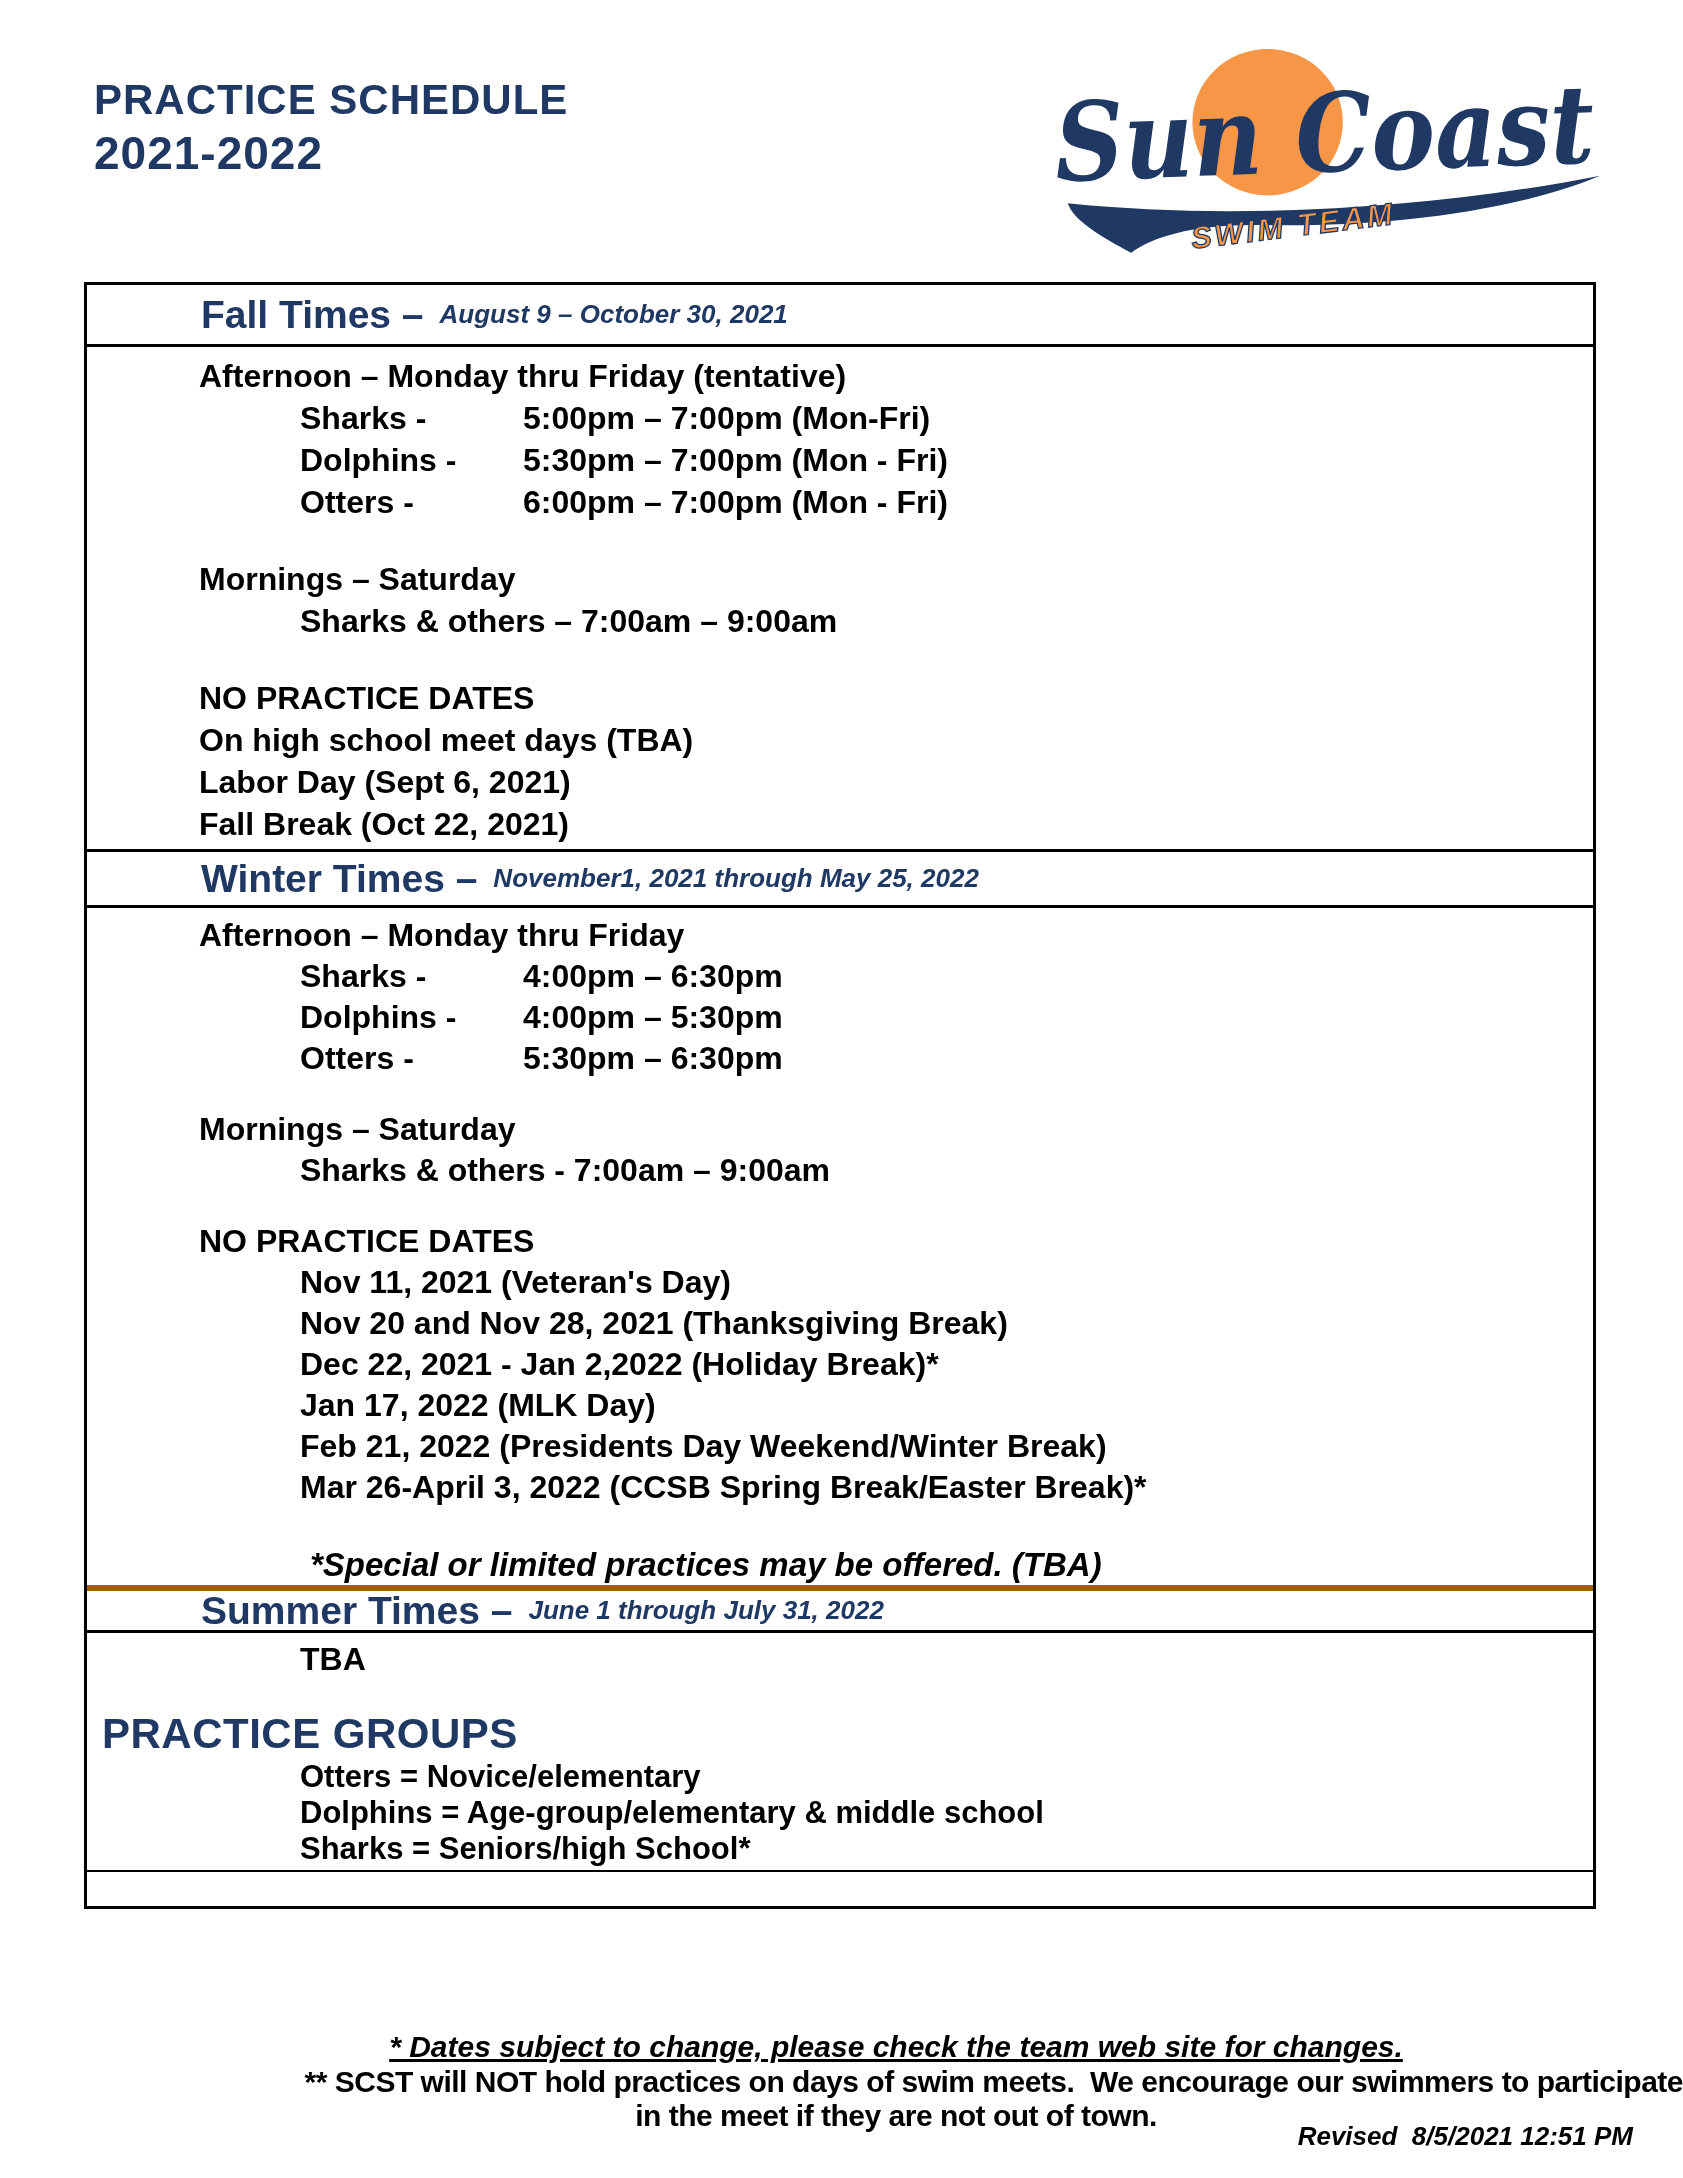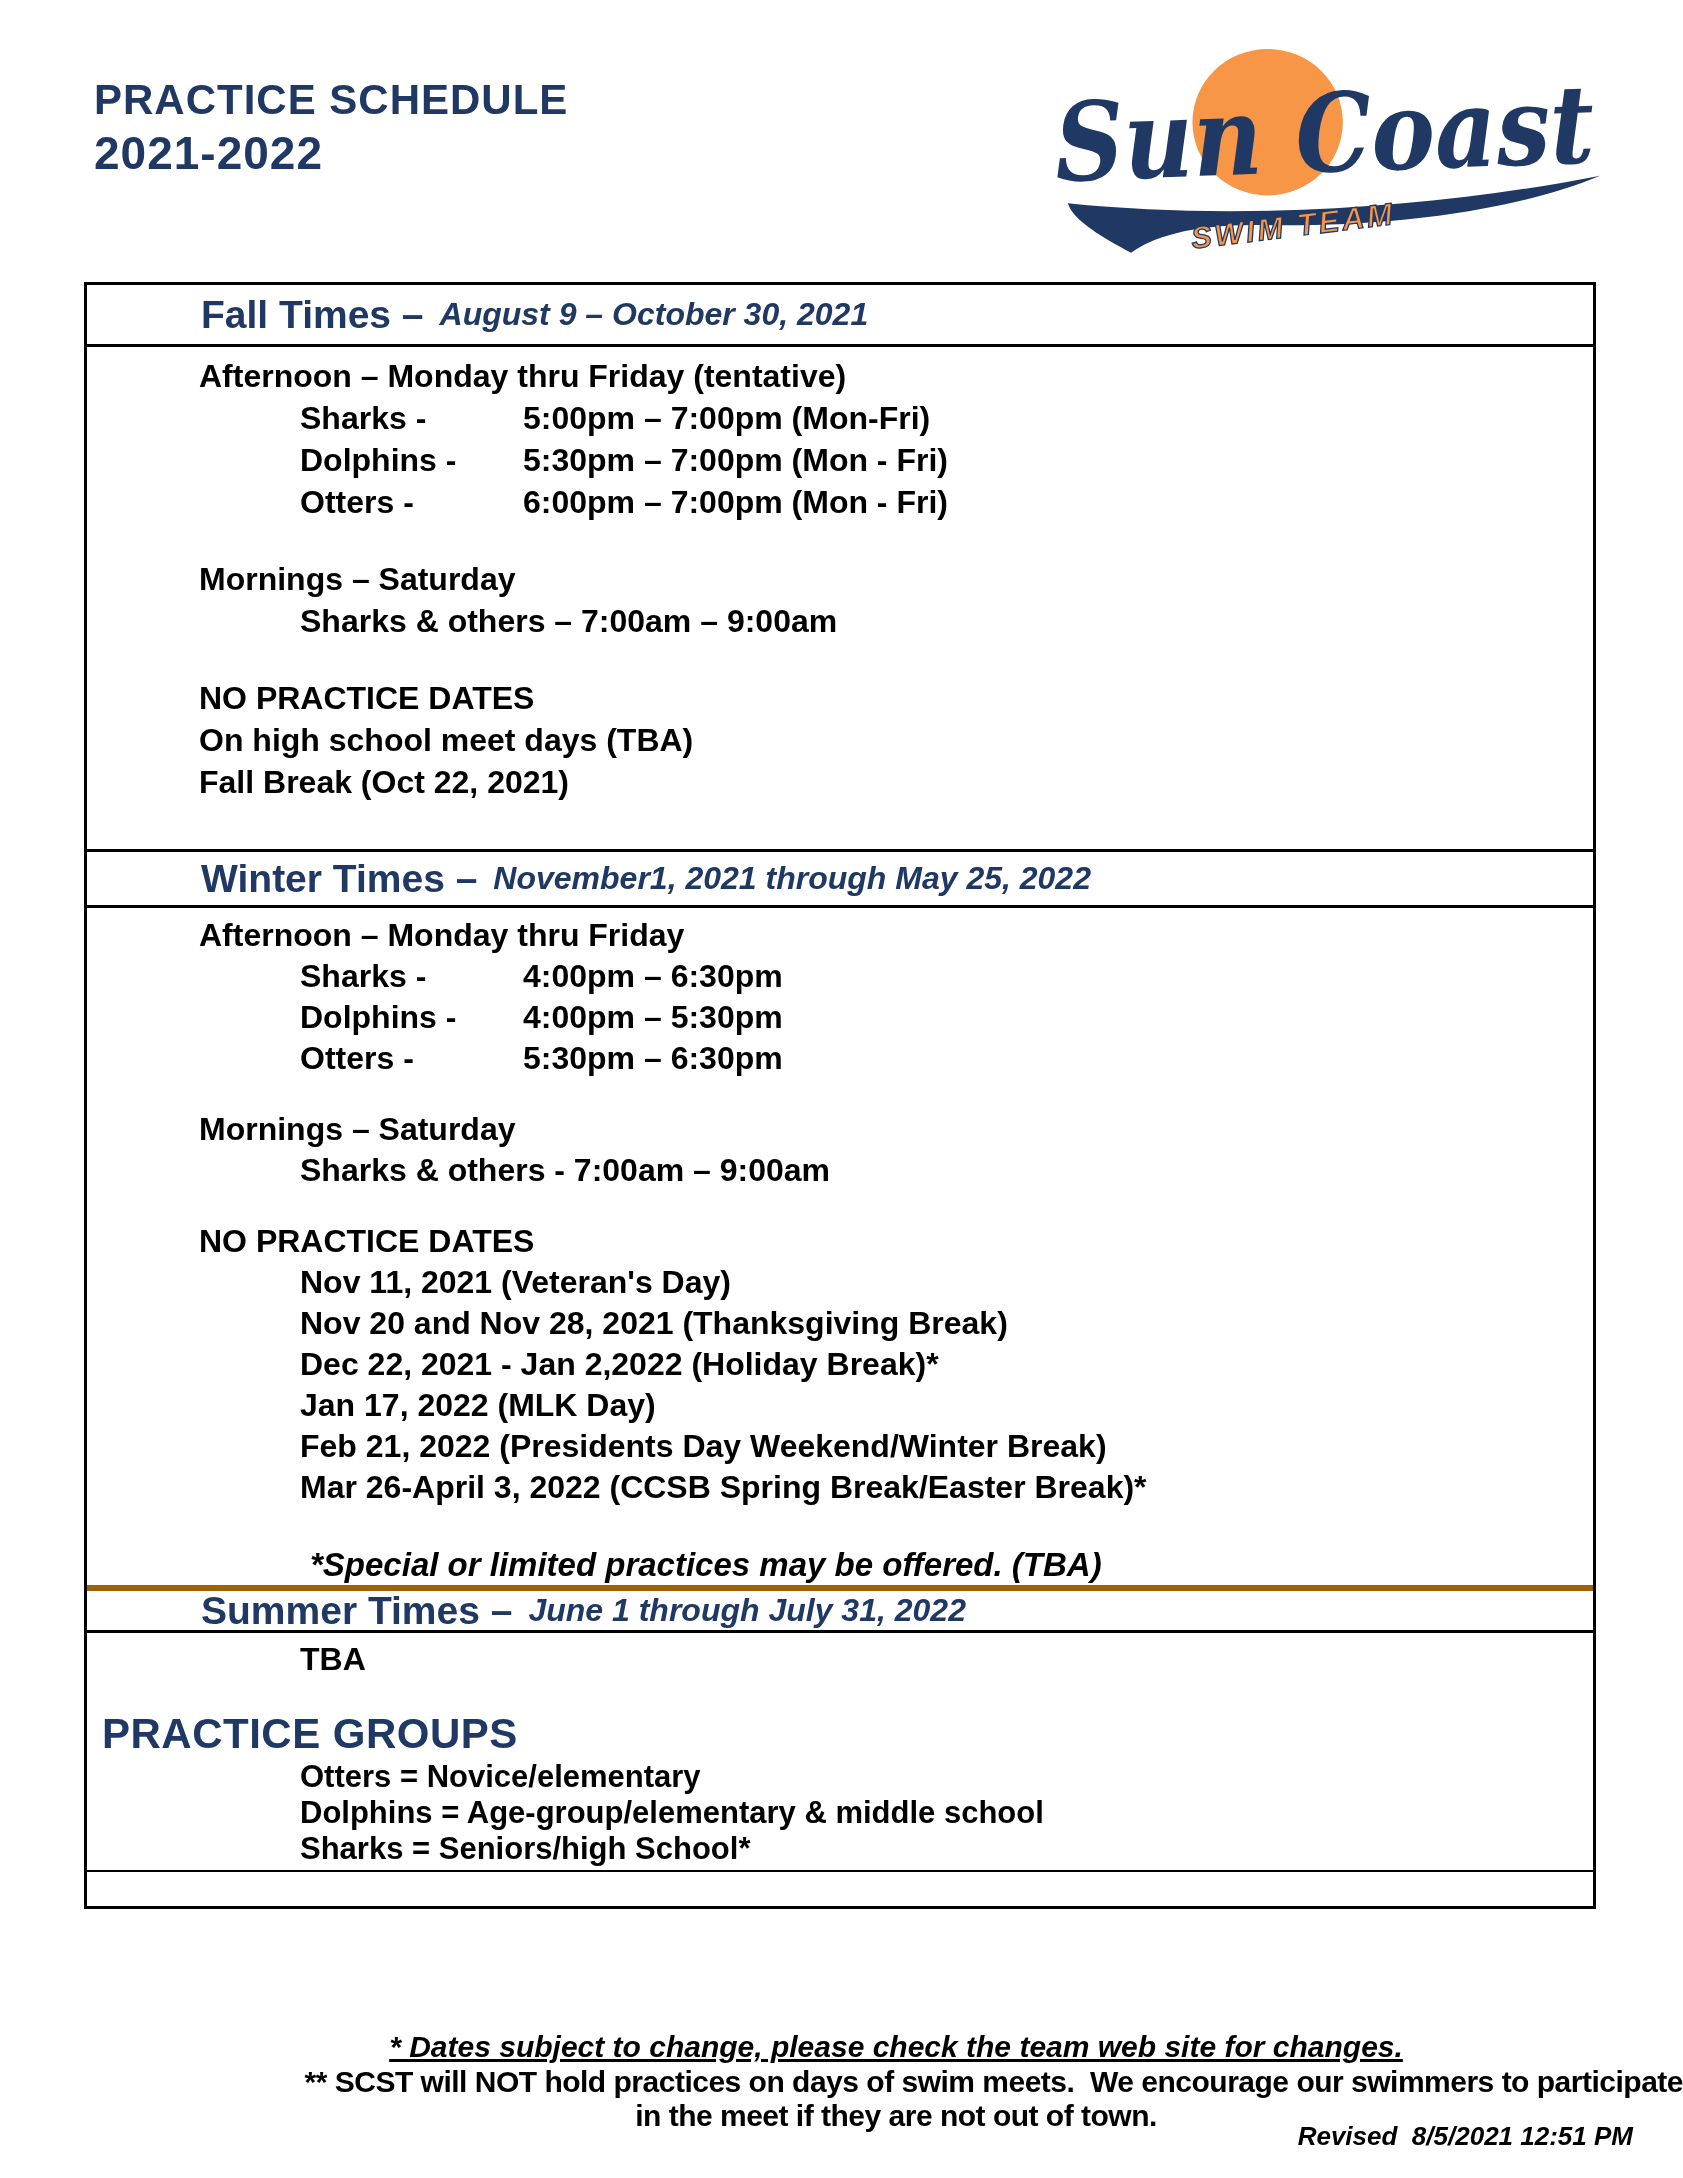--- a/index.html
+++ b/index.html
@@ -17,21 +17,21 @@
   .logo { position:absolute; left:1044px; top:25px; width:569px; height:233px; }
 
   
   .schedule-table {
     position:absolute; left:84px; top:282px; width:1512px; height:1627px;
     border:3px solid #000; box-sizing:border-box;padding-left:48px;
   }
   .row { position:absolute; left:0; right:0; box-sizing:border-box; }
   .sec-header { display:flex; align-items:center; padding-left:114px; white-space:nowrap; }
   .sec-title  { color:#1f3864; font-size:39px; font-weight:bold; }
-  .sec-dates  { color:#1f3864; font-size:32px; font-weight:bold; font-style:italic; margin-left:16px;text-align:right; }
+  .sec-dates  { color:#1f3864; font-size:26px; font-weight:bold; font-style:italic; margin-left:16px;text-align:right; }
 
   .hdr-fall   { top:0px;    height:62px;  border-bottom:3px solid #000; }
   .body-fall  { top:62px;   height:502px; padding-top:8px; }
   .hdr-winter { top:564px;  height:59px;  border-top:3px solid #000; border-bottom:3px solid #000; }
   .body-winter{ top:624px;  height:676px; padding-top:6px; }
   .hdr-summer { top:1300px; height:48px;  border-top:6px solid #a16207; border-bottom:3px solid #000; }
   .body-summer{ top:1347px; height:238px; padding-top:6px; }
   .row-empty  { top:1585px; height:42px;  border-top:2px solid #000; }
 
   .line  { font-size:32px; font-weight:bold; line-height:42px; white-space:nowrap; }
@@ -101,20 +101,21 @@
       <div class="line l2 sched">
         <span class="grp">Otters -</span>
         <span>6:00pm – 7:00pm (Mon - Fri)</span>
       </div>
       <div class="sp35"></div>
       <div class="line l1">Mornings – Saturday</div>
       <div class="line l2">Sharks &amp; others – 7:00am – 9:00am</div>
       <div class="sp35"></div>
       <div class="line l1">NO PRACTICE DATES</div>
       <div class="line l1">On high school meet days (TBA)</div>
+      <div class="line l1">Labor Day (Sept 6, 2021)</div>
       <div class="line l1">Fall Break (Oct 22, 2021)</div>
     </div>
 
     <div class="row hdr-winter sec-header">
       <span class="sec-title">Winter Times –</span>
       <span class="sec-dates">November1, 2021 through May 25, 2022</span>
     </div>
 
     <div class="row body-winter">
       <div class="line lh41 l1">Afternoon – Monday thru Friday</div>

